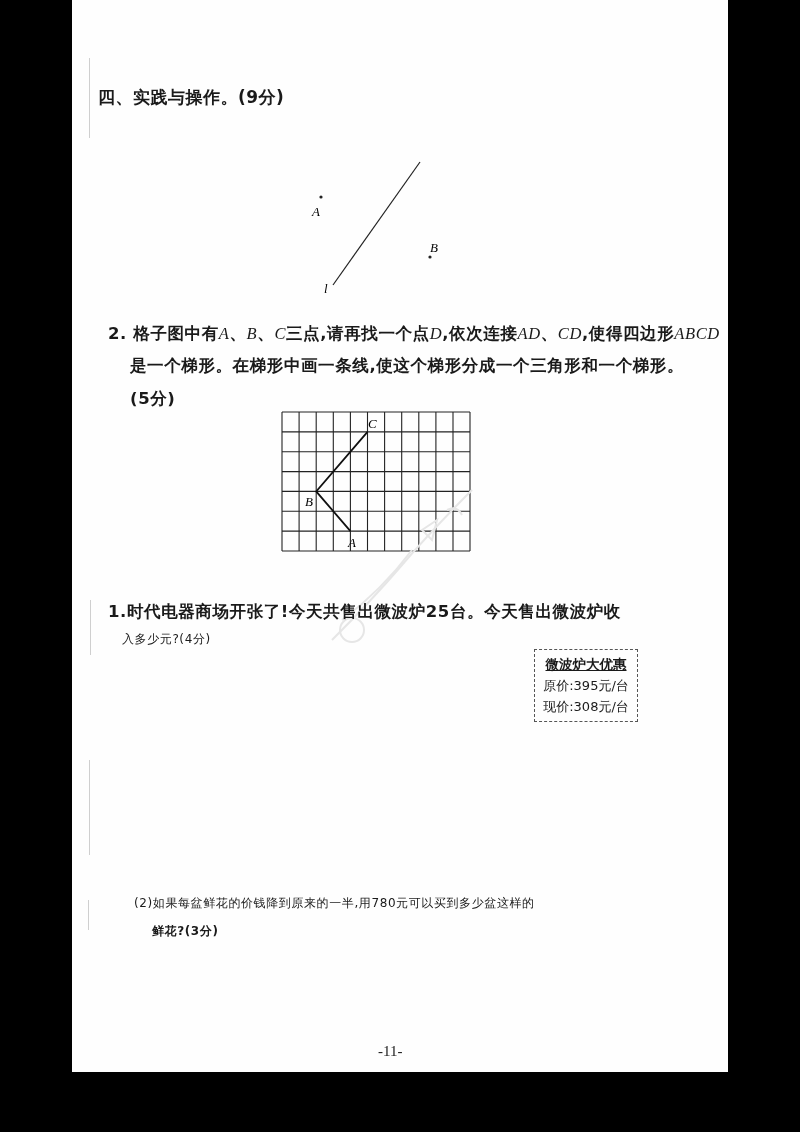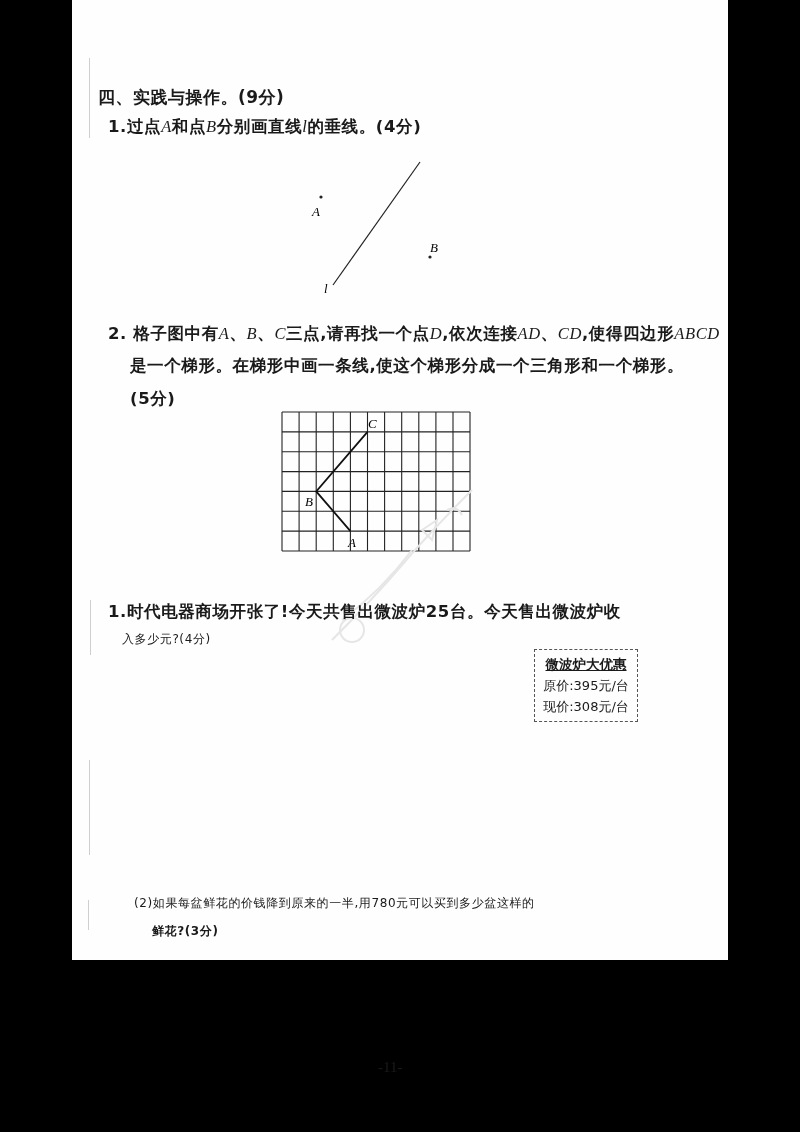--- a/index.html
+++ b/index.html
@@ -1,18 +1,18 @@
 <!DOCTYPE html>
 <html><head>
   <meta charset="utf-8">
   <style>
     * { margin: 0; padding: 0; box-sizing: border-box; }
     html, body { width: 800px; height: 1132px; background: #000; overflow: hidden; }
     body { position: relative; font-family: "DejaVu Sans", "Liberation Sans", sans-serif; color: #1a1a1a; }
-    .page { position: absolute; left: 72px; top: 0; width: 656px; height: 960px; background: #fefefe; }
+    .page { position: absolute; left: 72px; top: 0; width: 656px; height: 1072px; background: #fefefe; }
     .abs { position: absolute; white-space: nowrap; }
     .h-section { font-size: 17px; font-weight: bold; letter-spacing: 0.5px; }
     .q { font-size: 16.5px; font-weight: bold; letter-spacing: 0.6px; }
     .sub { font-size: 12px; letter-spacing: 0.6px; }
     .it { font-family: "Liberation Serif", "DejaVu Serif", serif; font-style: italic; font-weight: normal; }
     .scanline { position: absolute; width: 1px; background: #cfcfcf; }
     .promo {
       position: absolute; left: 462px; top: 649px; width: 104px; height: 73px;
       border: 1.5px dashed #555; padding: 4px 4px;
       font-size: 13px; line-height: 21px; text-align: center;
@@ -26,23 +26,20 @@
 
 <div class="page">
 
   <div class="scanline" style="left:17px; top:58px; height:80px;"></div>
   <div class="scanline" style="left:18px; top:600px; height:55px;"></div>
   <div class="scanline" style="left:17px; top:760px; height:95px;"></div>
   <div class="scanline" style="left:16px; top:900px; height:30px;"></div>
 
   <div class="abs h-section" style="left:26px; top:86px;">四、实践与操作。(9分)</div>
 
-  <div class="abs q" style="left:36px; top:116px;">
-    <span>1.</span><span>过点</span><span class="it">A</span><span>和点</span><span class="it">B</span><span>分别画直线</span><span class="it">l</span><span>的垂线。(4分)</span>
-  </div>
 
   <svg class="abs" style="left:218px; top:150px;" width="180" height="150">
     <line x1="130" y1="12" x2="43" y2="135" stroke="#222" stroke-width="1.2"></line>
     <circle cx="31" cy="47" r="1.6" fill="#222"></circle>
     <text x="22" y="66" font-size="13">A</text>
     <circle cx="140" cy="107" r="1.6" fill="#222"></circle>
     <text x="140" y="102" font-size="13">B</text>
     <text x="34" y="143" font-size="13">l</text>
   </svg>
 
@@ -104,14 +101,14 @@
   <div class="promo">
     <div class="title">微波炉大优惠</div>
     <div>原价:395元/台</div>
     <div>现价:308元/台</div>
   </div>
 
 
   <div class="abs sub" style="left:50px; top:895px;margin-left:12px;">(2)如果每盆鲜花的价钱降到原来的一半,用780元可以买到多少盆这样的</div>
   <div class="abs sub" style="left:80px; top:923px;font-weight:bold;">鲜花?(3分)</div>
 
-  <div class="abs page-num" style="left:306px; top:1043px;margin-top:16px;">-11-</div>
+  <div class="abs page-num" style="left:306px; top:1043px;">-11-</div>
 </div>
 
 </body></html>

